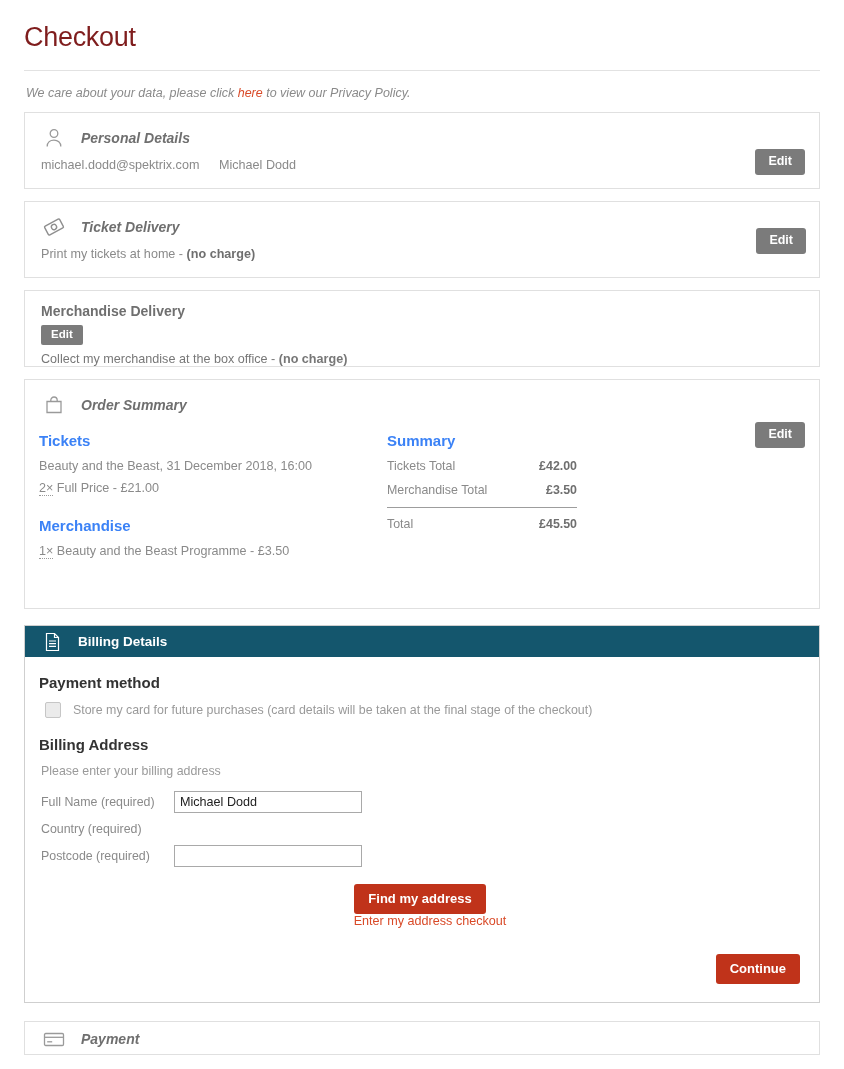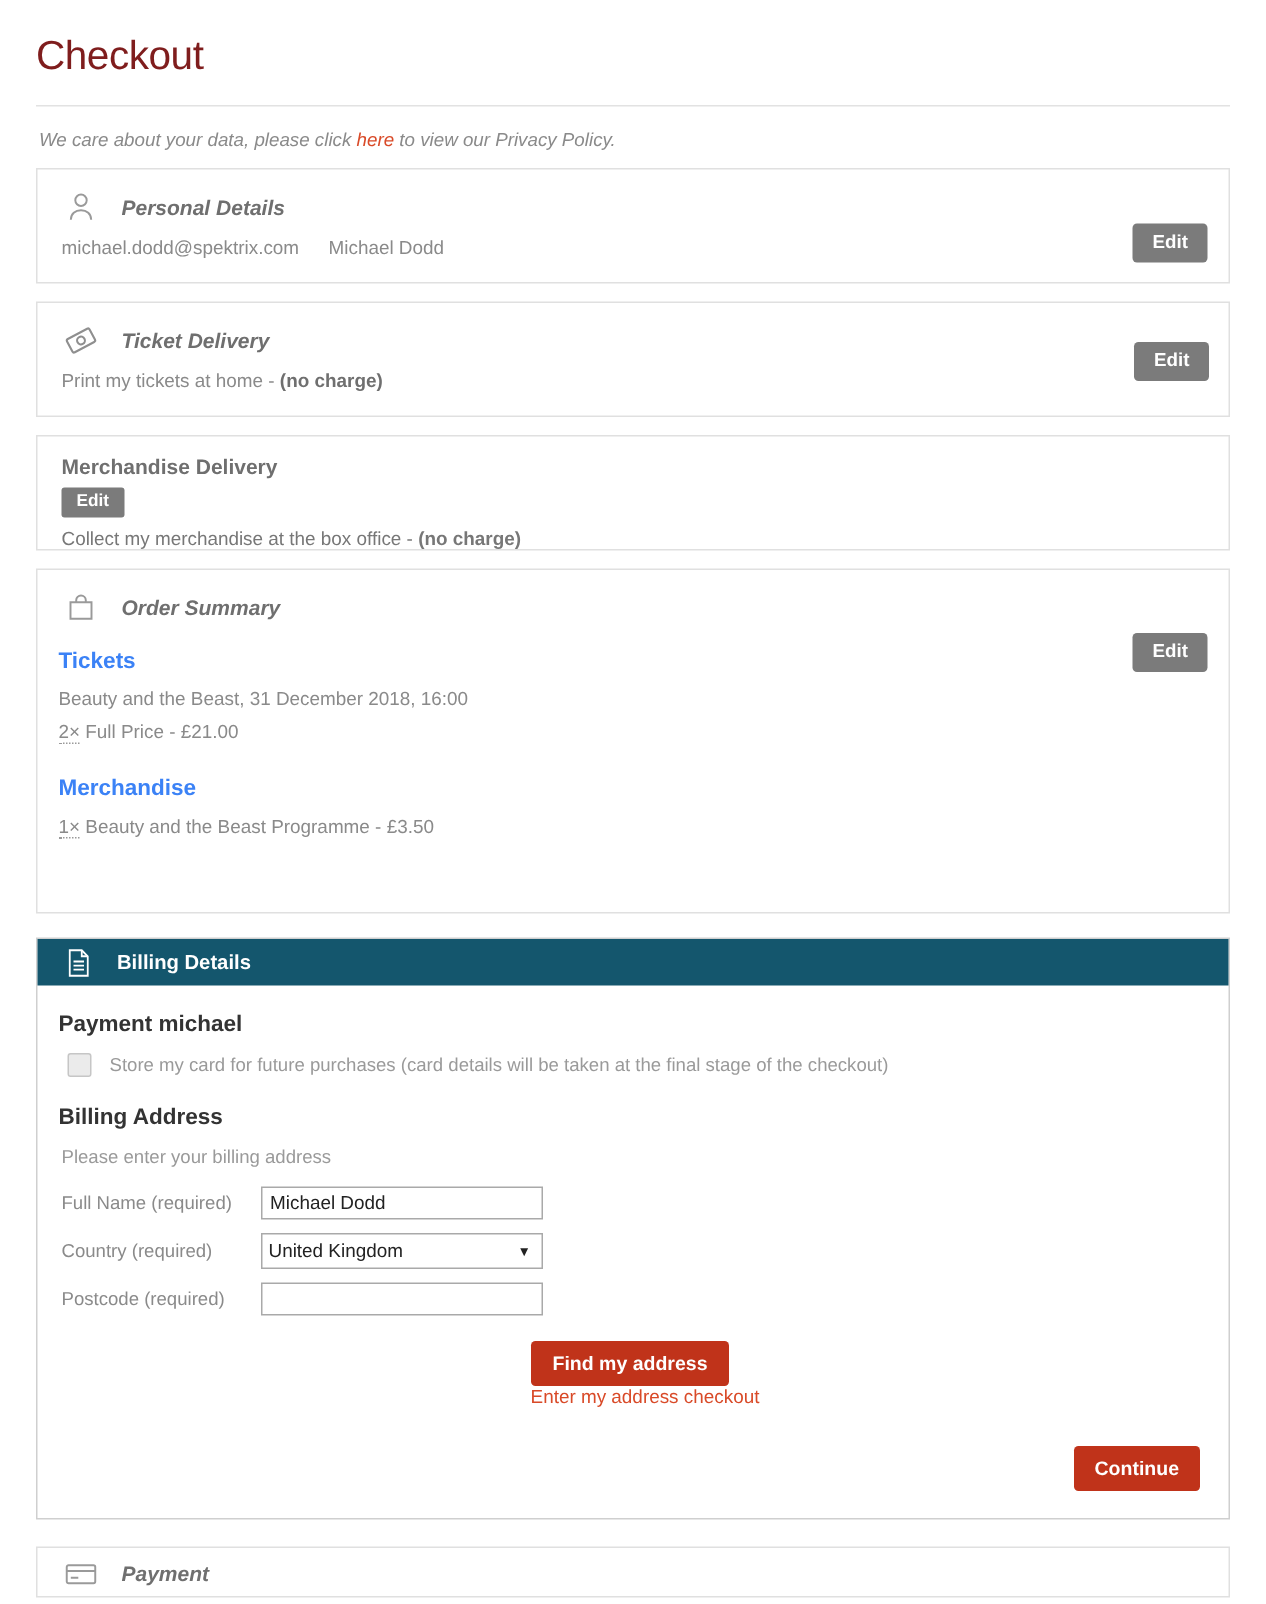--- a/index.html
+++ b/index.html
@@ -409,57 +409,69 @@
         <div class="order-line">
           <span class="qty">2×</span><span> Full Price - £21.00</span>
         </div>
         <div class="spacer-block"></div>
         <div class="col-head">Merchandise</div>
         <div class="order-line">
           <span class="qty">1×</span><span> Beauty and the Beast Programme - £3.50</span>
         </div>
       </div>
 
+      <div class="order-right">
+        <div class="col-head">Summary</div>
+        <div class="sum-row">
+          <span>Tickets Total</span>
+          <span class="amount">£42.00</span>
+        </div>
+        <div class="sum-row">
+          <span>Merchandise Total</span>
+          <span class="amount">£3.50</span>
+        </div>
+        <hr class="sum-rule">
+        <div class="sum-row">
+          <span>Total</span>
+          <span class="amount">£45.50</span>
+        </div>
+      </div>
     </div>
   </div>
 
   <div class="card" id="card-billing">
     <div class="billing-head">
       <span class="card-icon">
         <svg width="17" height="20" viewBox="0 0 17 20" fill="none" stroke="#ffffff" stroke-width="1.2">
           <path d="M2.5 1.5h8l4 4v13h-12z"></path>
           <path d="M10.5 1.5v4h4"></path>
           <path d="M5 9h7M5 11.7h7M5 14.4h7"></path>
         </svg>
       </span>
       <span class="card-title">Billing Details</span>
     </div>
 
     <div class="billing-body">
-      <div class="sub-head">Payment michael</div>
+      <div class="sub-head">Payment method</div>
 
       <div class="checkbox-row">
         <span class="fake-checkbox"></span>
         <span class="checkbox-label">Store my card for future purchases (card details will be taken at the final stage of the checkout)</span>
       </div>
 
       <div class="sub-head">Billing Address</div>
       <div class="hint-text">Please enter your billing address</div>
 
       <div class="field-row">
         <span class="field-label">Full Name (required)</span>
         <input class="field-input" type="text" value="Michael Dodd" style="">
       </div>
 
       <div class="field-row">
         <span class="field-label">Country (required)</span>
-        <div class="field-select">
-          <span>United Kingdom</span>
-          <span class="caret">▼</span>
-        </div>
       </div>
 
       <div class="field-row">
         <span class="field-label">Postcode (required)</span>
         <input class="field-input" type="text" value="" style="">
       </div>
 
       <div class="action-row">
         <button class="btn-red">Find my address</button>
         <a class="manual-link" href="#">Enter my address checkout</a>

